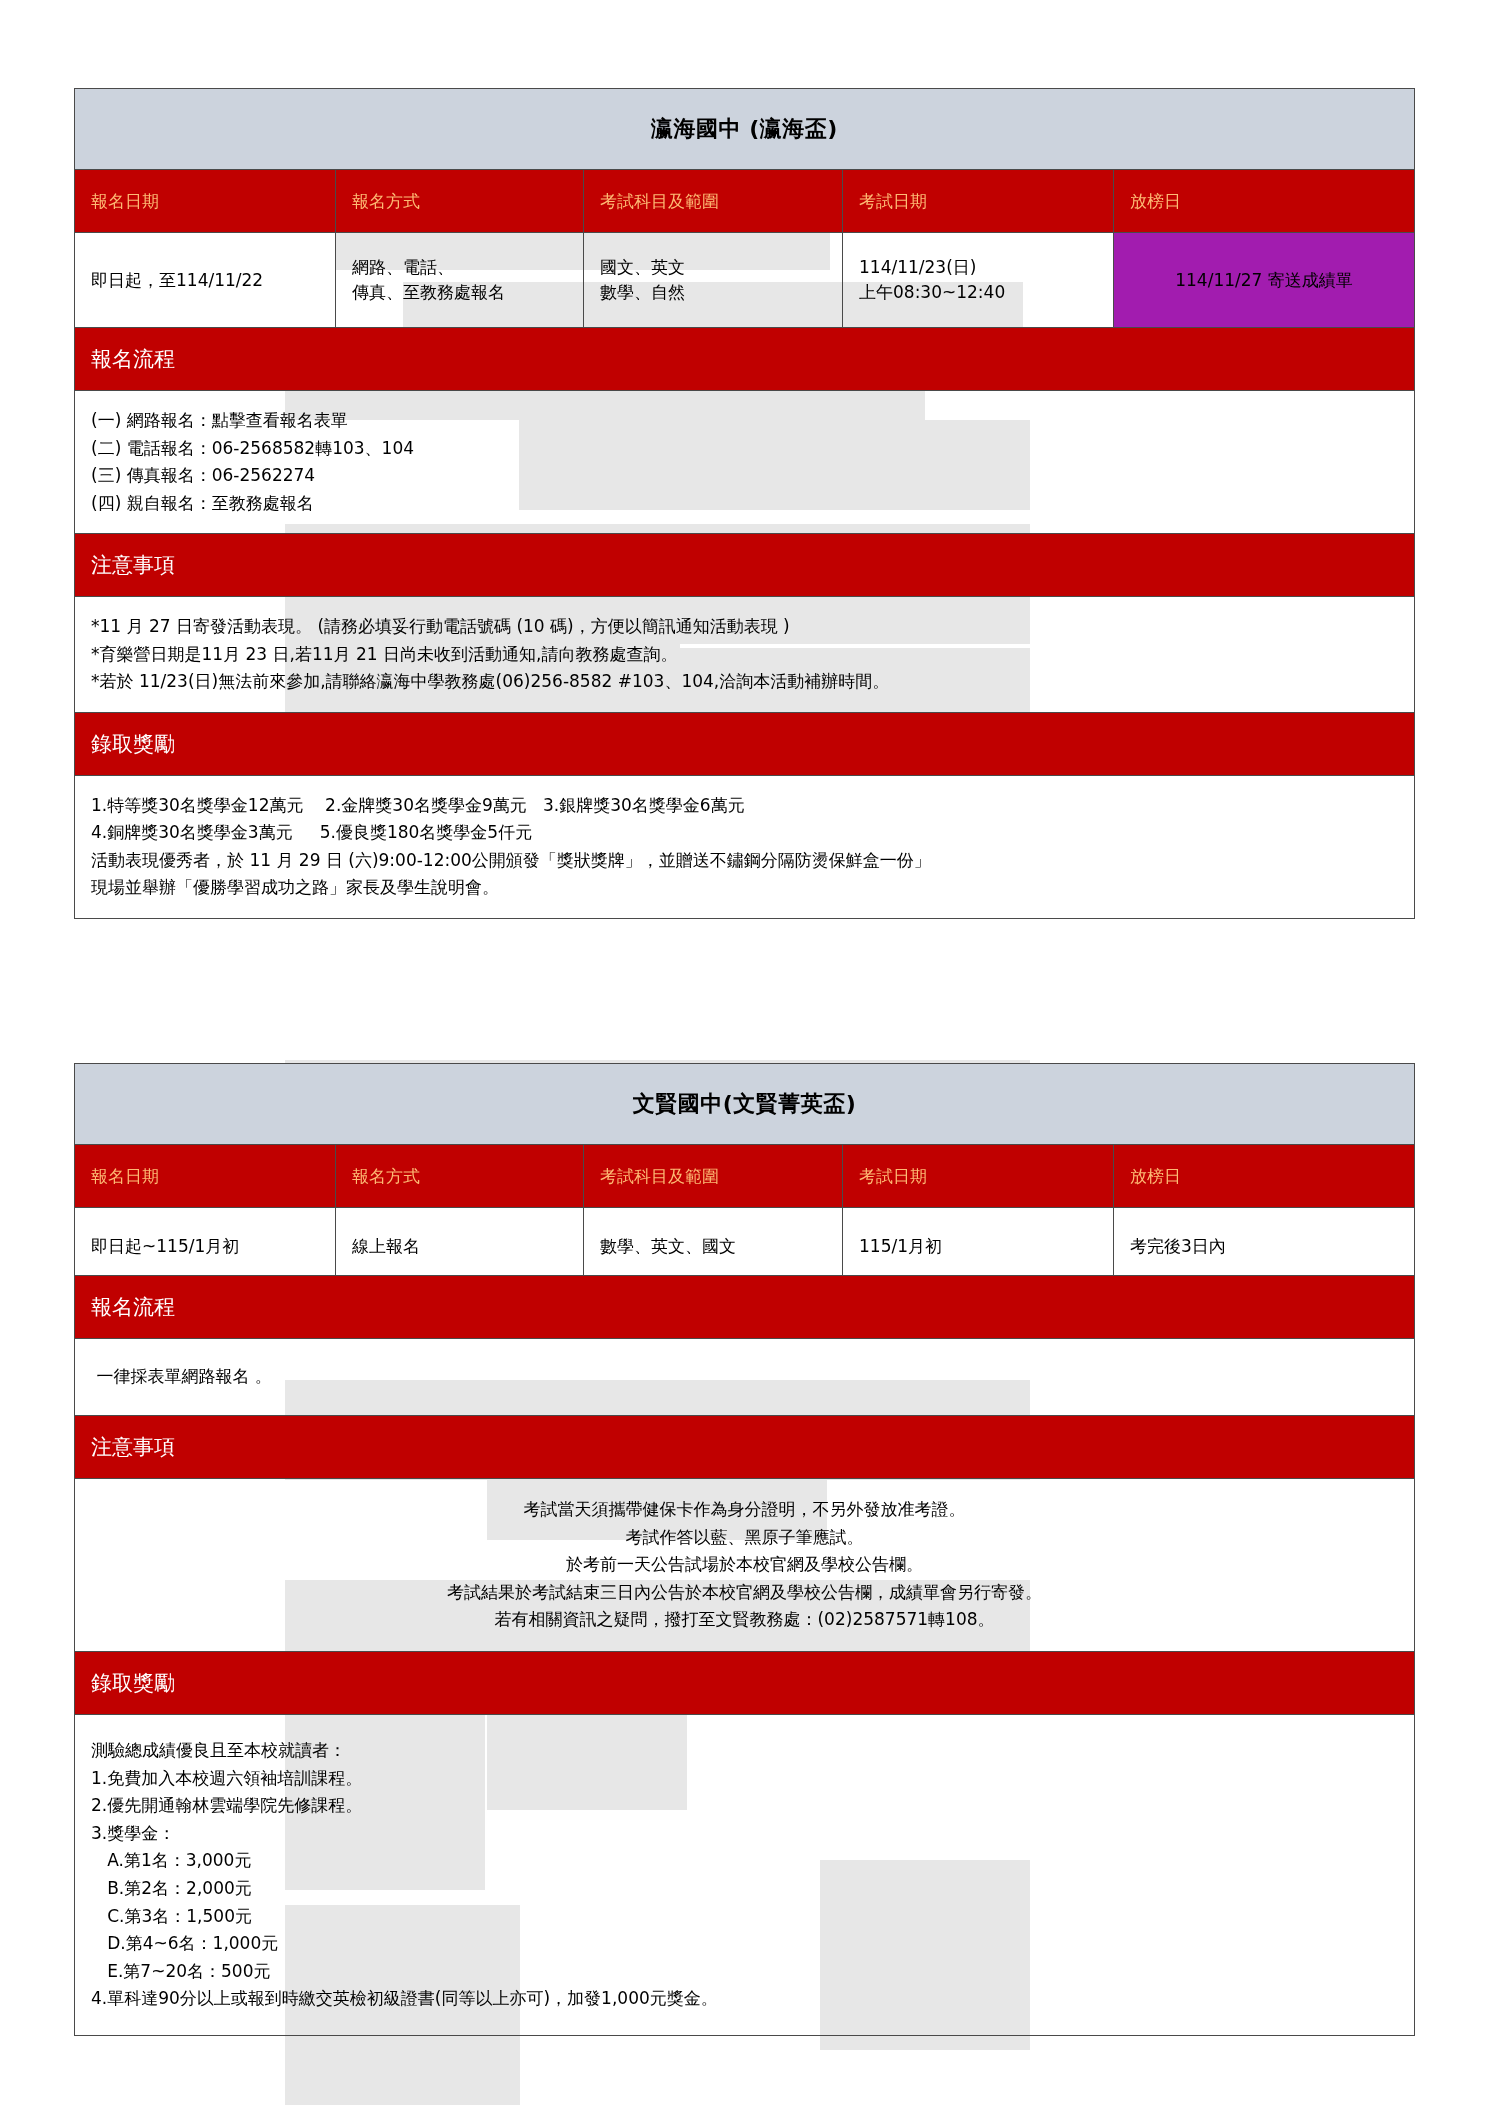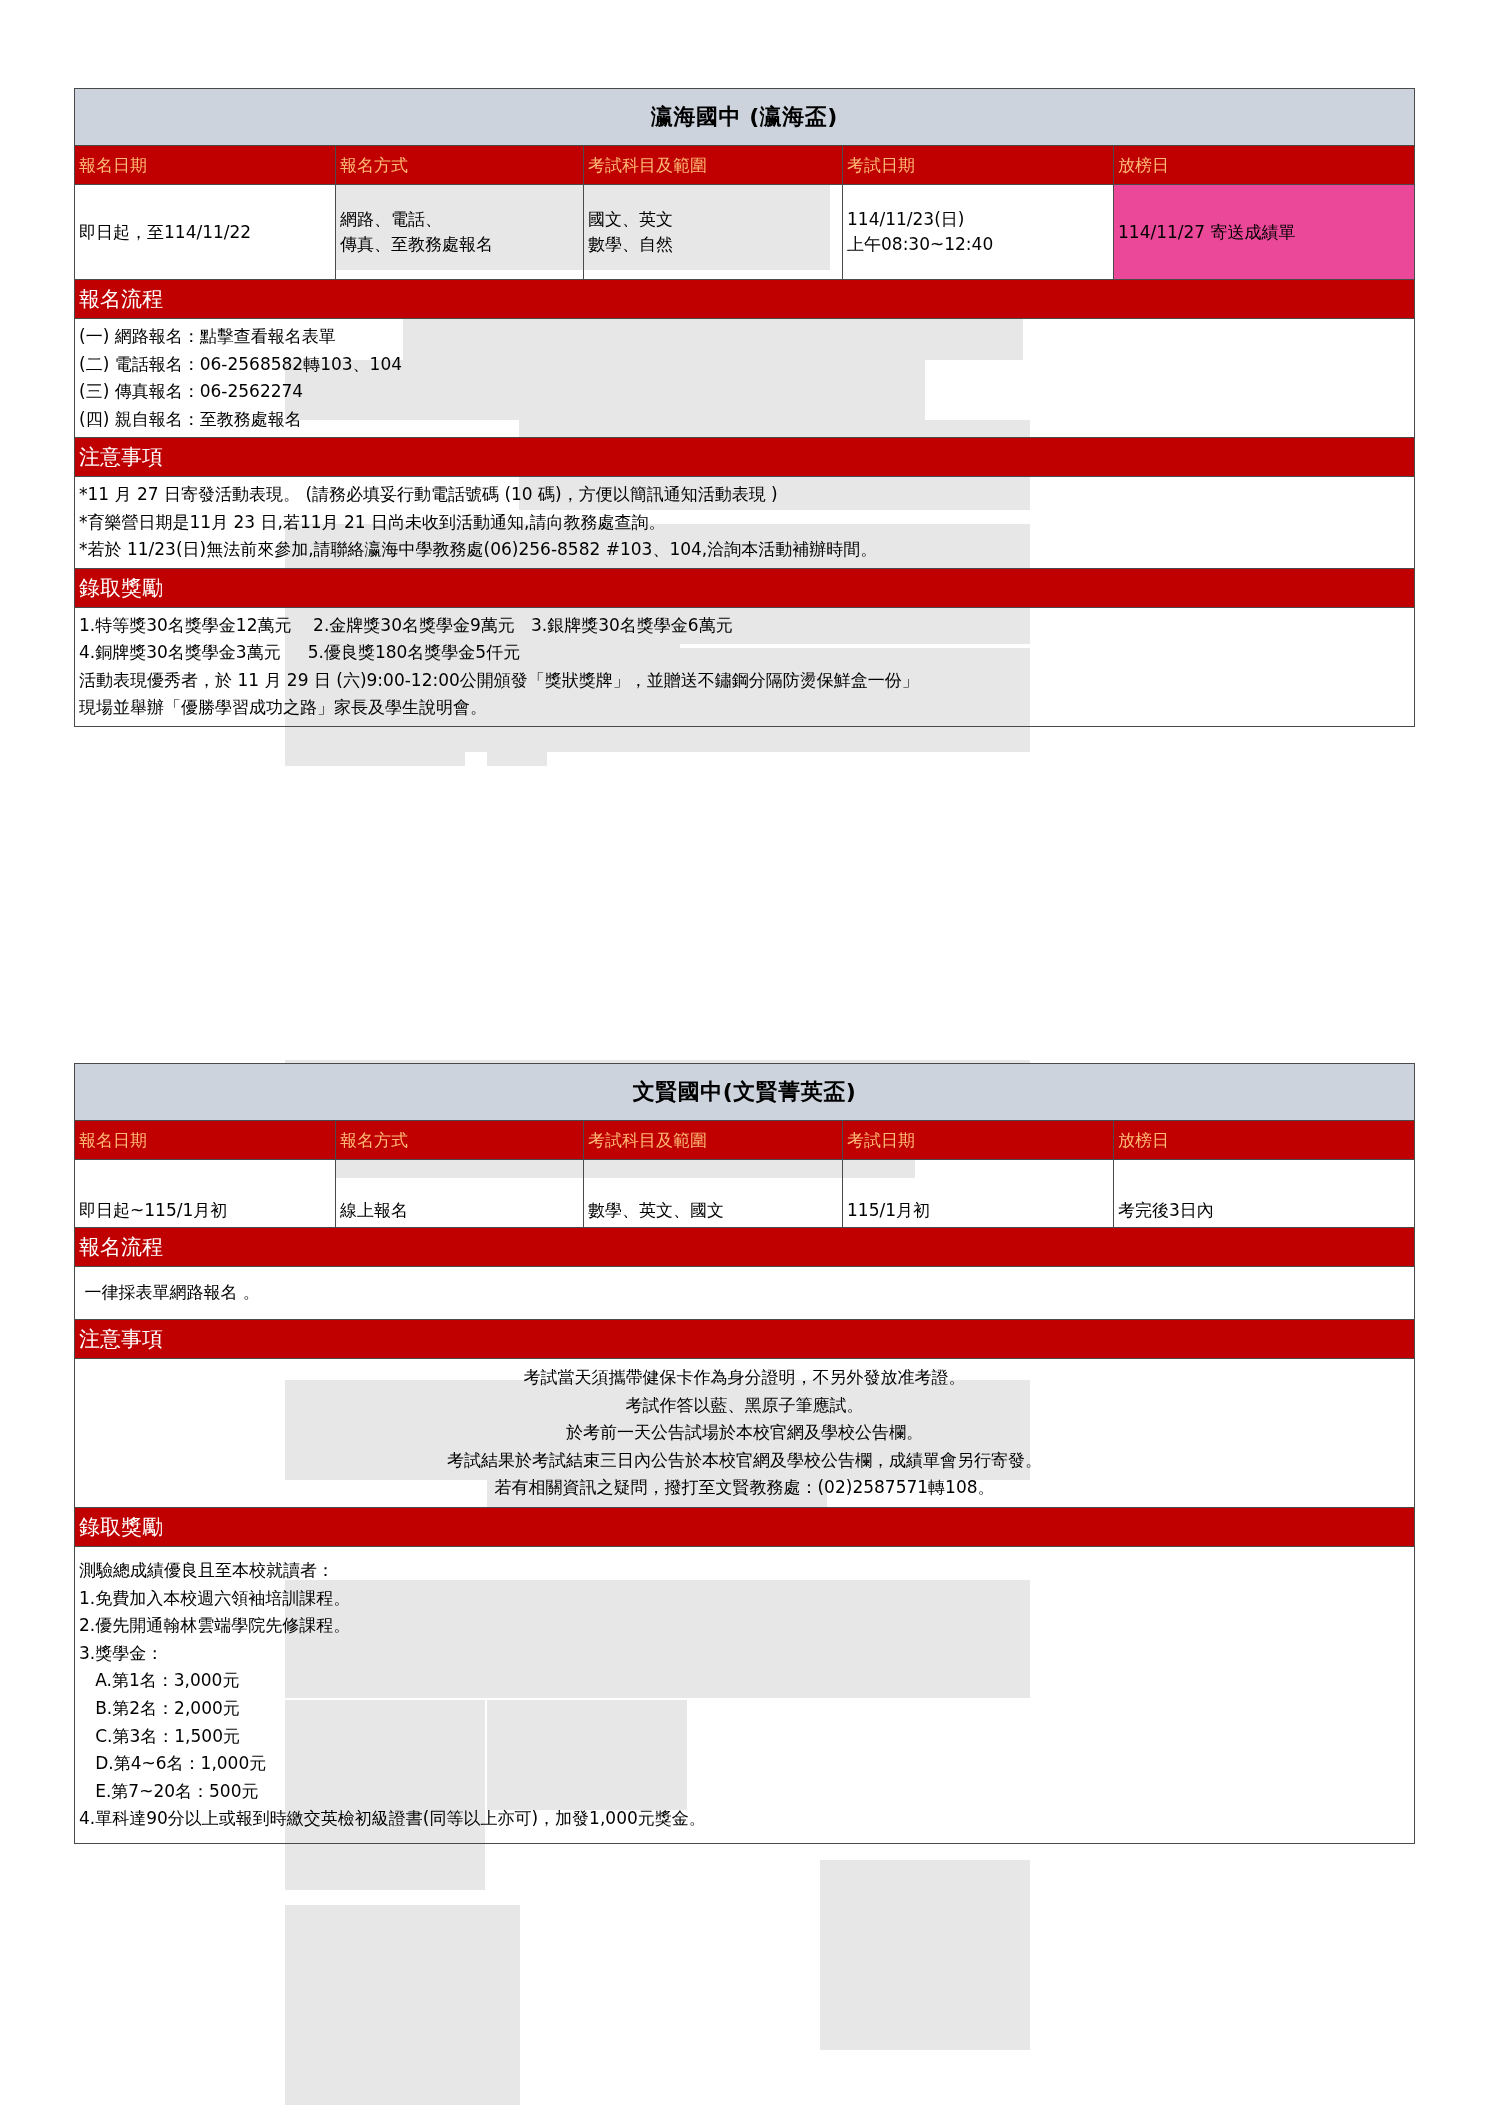--- a/index.html
+++ b/index.html
@@ -34,21 +34,21 @@
     position: absolute;
     border-collapse: collapse;
     table-layout: fixed;
     border: 1px solid #5a5a5a;
     background: transparent;
   }
 
   .tbl td {
     border: 1px solid #4a4a4a;
     vertical-align: middle;
-    padding: 4px;
+    padding: 16px;
   }
 
   
   .title-cell {
     background: #ccd3dd;
     text-align: center;
     font-weight: bold;
     font-size: 22px;
     color: #000;
     height: 48px;
@@ -140,21 +140,21 @@
         <td class="hdr">放榜日</td>
       </tr>
       <tr style="height:95px;">
         <td class="cell mid" style="white-space:pre-line; background:#fff;">即日起，至114/11/22</td>
         <td class="cell mid" style="white-space:pre-line;margin-left:24px;">網路、電話、
 傳真、至教務處報名</td>
         <td class="cell mid" style="white-space:pre-line;">國文、英文
 數學、自然</td>
         <td class="cell mid" style="white-space:pre-line;">114/11/23(日)
 上午08:30~12:40</td>
-        <td class="cell mid" style="white-space:pre-line; background:#ec4899;">114/11/27 寄送成績單</td>
+        <td class="cell mid" style="white-space:pre-line; background:#a21caf;text-align:center;">114/11/27 寄送成績單</td>
       </tr>
 
       <tr>
         <td class="hdr-band" colspan="5">報名流程</td>
       </tr>
       <tr>
         <td class="body-cell" colspan="5" style="height:96px;">
           <span class="line">(一) 網路報名：點擊查看報名表單</span><br>
           <span class="line">(二) 電話報名：06-2568582轉103、104</span><br>
           <span class="line">(三) 傳真報名：06-2562274</span><br>

